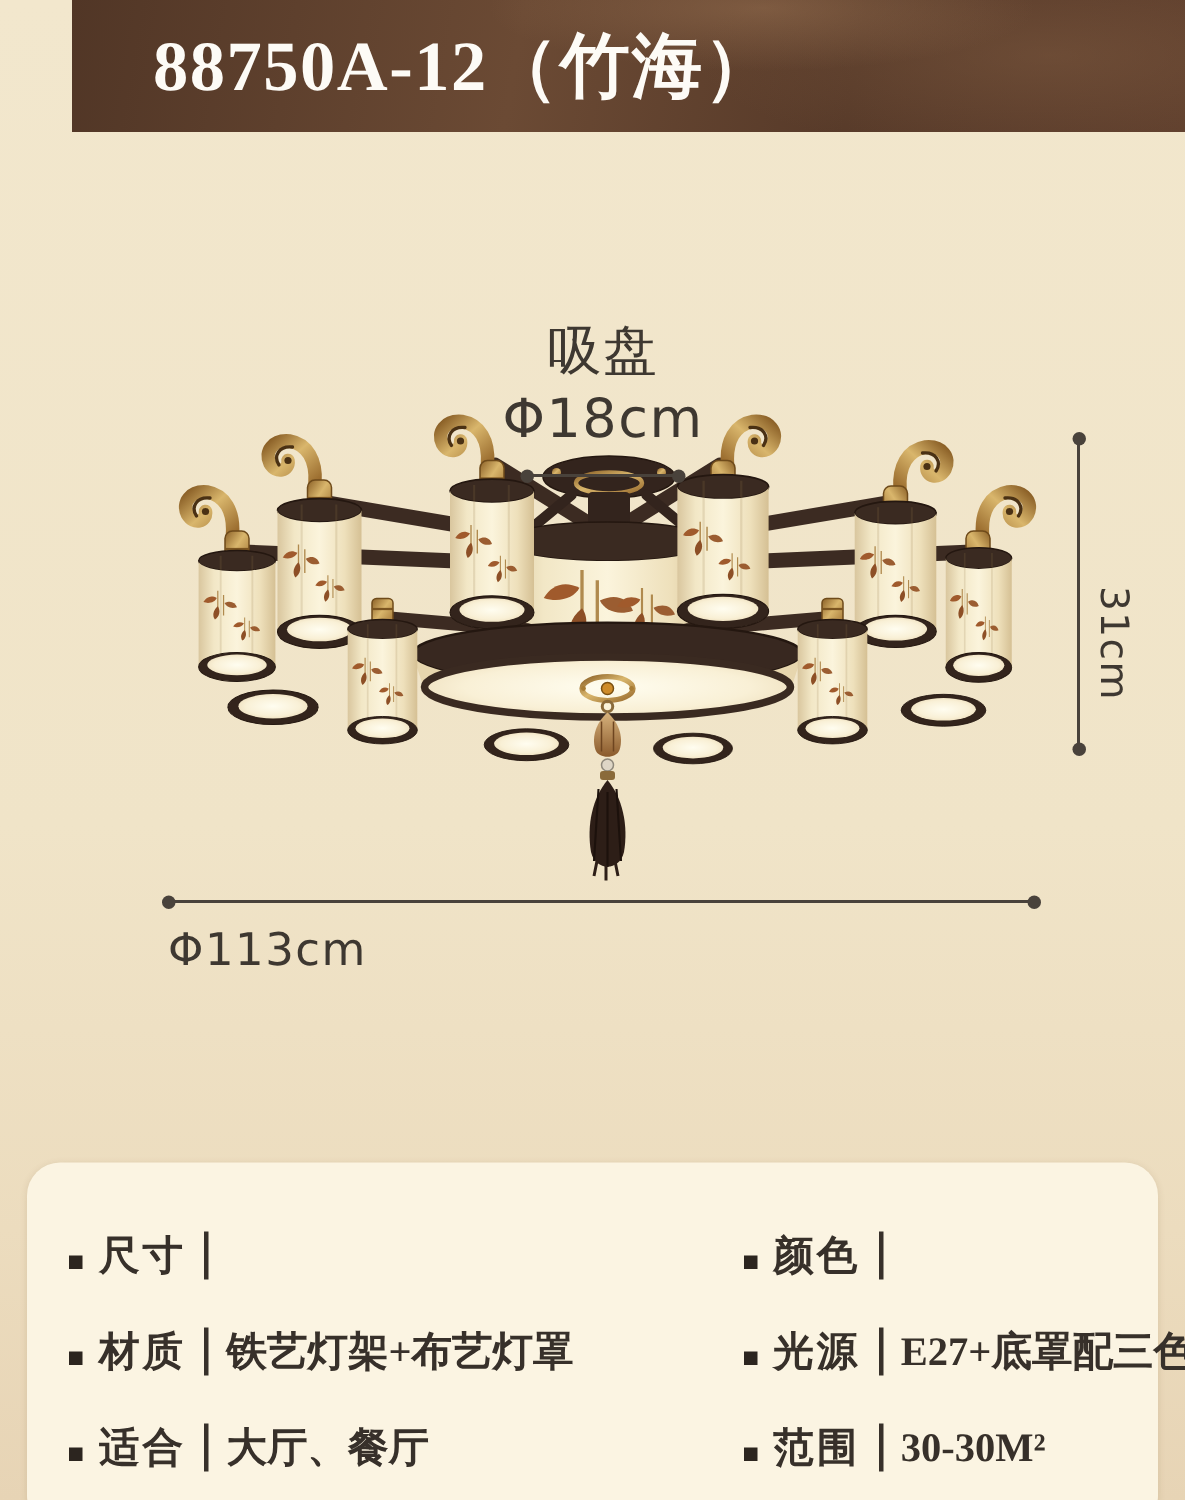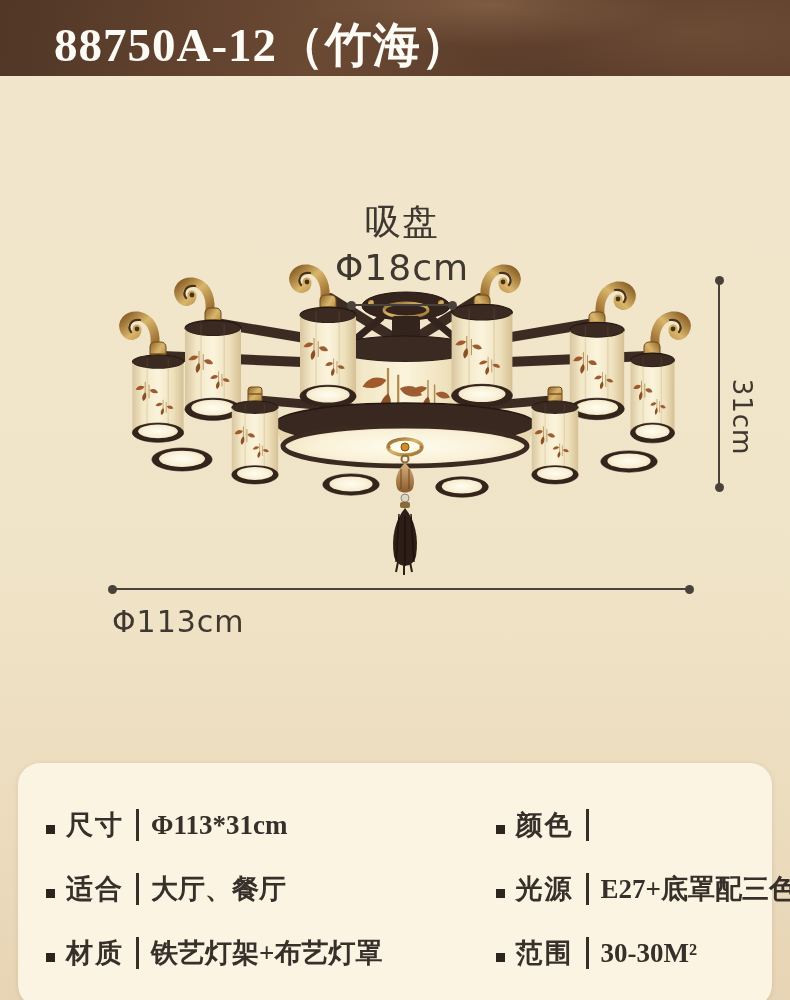--- a/index.html
+++ b/index.html
@@ -3,25 +3,26 @@
 <meta charset="utf-8">
 <style>
   html, body { margin:0; padding:0; }
   body {
     width:790px; height:1000px; overflow:hidden;
     background: linear-gradient(180deg,#f2e7cd 0%,#f0e4c8 55%,#ecdcbe 82%,#e7d4b5 100%);
     font-family:"DejaVu Sans","Liberation Sans",sans-serif;
   }
   
   .banner {
-    height:76px;
+    height:88px;
     background:
       radial-gradient(ellipse 260px 60px at 62% 6%, rgba(158,118,85,.5), rgba(158,118,85,0) 70%),
       radial-gradient(ellipse 330px 95px at 88% 42%, rgba(132,96,68,.42), rgba(132,96,68,0) 72%),
       linear-gradient(100deg,#513626 0%,#6b4a34 40%,#573a29 70%,#5f3f2d 100%);
+    margin-left: 48px;
   }
   .banner h1 {
     margin:0; padding-left:54px; line-height:90px;
     font-family:"Liberation Serif","DejaVu Serif",serif;
     font-weight:bold; font-size:47px; letter-spacing:1px; color:#fdfbf6;
   }
   
   .stage { position:relative; height:687px; }
   .lamp-svg { position:absolute; left:0; top:0; width:790px; height:687px; }
   .dim-label { color:#3e3831; font-size:27px; letter-spacing:1px; }
@@ -217,34 +218,33 @@
     </div>
 
   </main>
 
   <section class="spec-card">
     <div class="spec-col">
       <div class="spec-row">
         <span class="bullet"></span>
         <span class="spec-label">尺寸</span>
         <span class="spec-divider"></span>
-        <span class="spec-value">Φ113*31cm</span>
+      </div>
+      <div class="spec-row">
+        <span class="bullet"></span>
+        <span class="spec-label">材质</span>
+        <span class="spec-divider"></span>
+        <span class="spec-value">铁艺灯架+布艺灯罩</span>
       </div>
       <div class="spec-row">
         <span class="bullet"></span>
         <span class="spec-label">适合</span>
         <span class="spec-divider"></span>
         <span class="spec-value">大厅、餐厅</span>
       </div>
-      <div class="spec-row">
-        <span class="bullet"></span>
-        <span class="spec-label">材质</span>
-        <span class="spec-divider"></span>
-        <span class="spec-value">铁艺灯架+布艺灯罩</span>
-      </div>
     </div>
     <div class="spec-col">
       <div class="spec-row">
         <span class="bullet"></span>
         <span class="spec-label">颜色</span>
         <span class="spec-divider"></span>
       </div>
       <div class="spec-row">
         <span class="bullet"></span>
         <span class="spec-label">光源</span>

